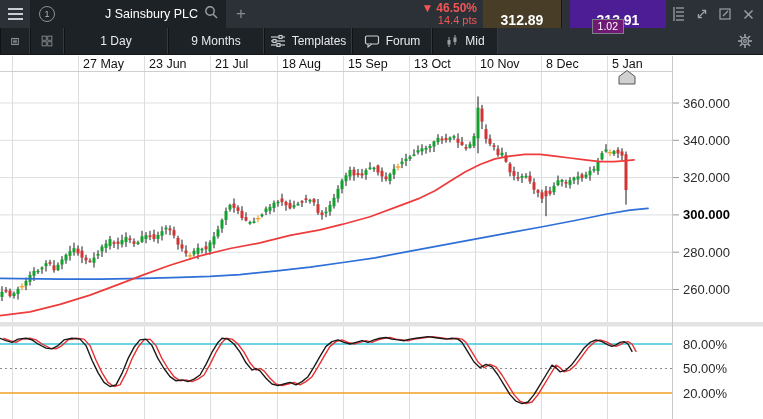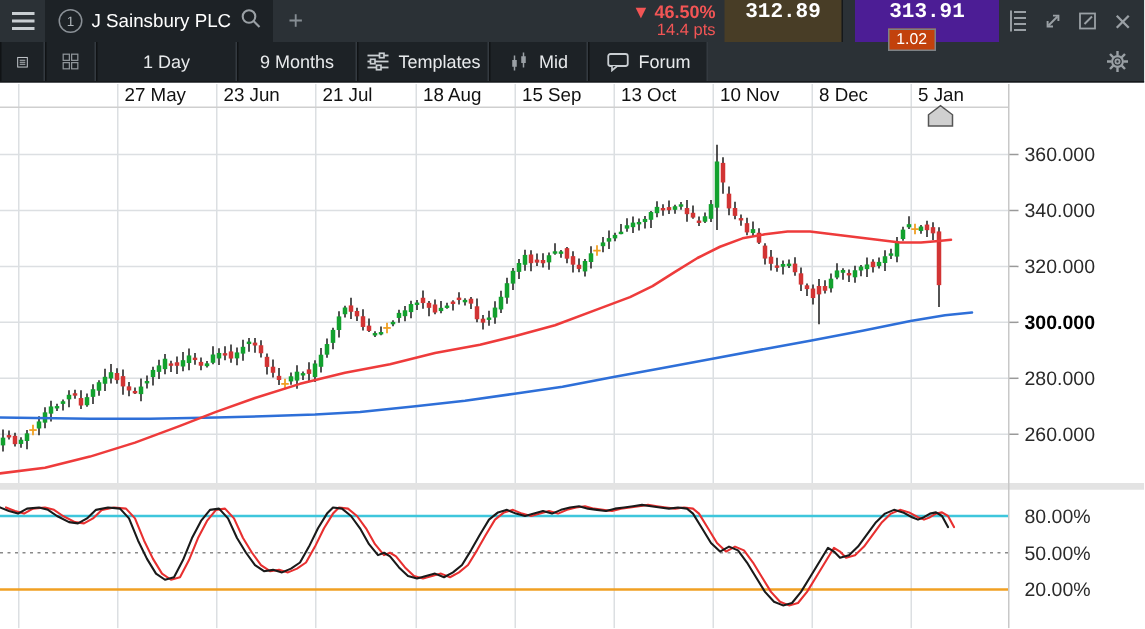--- a/index.html
+++ b/index.html
@@ -3,30 +3,30 @@
 <meta charset="utf-8">
 <style>
   html,body{margin:0;padding:0;background:#fff;font-family:"Liberation Sans",sans-serif;}
   #app{position:relative;width:763px;height:419px;overflow:hidden;background:#fff;}
   
   .topbar{position:absolute;left:0;top:0;width:763px;height:28px;background:#2b3136;display:flex;align-items:center;}
   .hamburger{width:30px;height:28px;display:flex;flex-direction:column;justify-content:center;gap:3px;padding-left:8px;box-sizing:border-box;cursor:pointer;}
   .hamburger span{display:block;width:15px;height:2px;background:#c9ced2;}
   .tab{height:28px;background:#1d2226;display:flex;align-items:center;gap:6px;padding:0 8px 0 9px;box-sizing:border-box;min-width:148px;}
   .badge{width:14px;height:14px;border:1px solid #8a9096;border-radius:50%;color:#aeb4b9;font-size:9px;line-height:14px;text-align:center;flex:0 0 auto;}
-  .tabtitle{color:#fff;font-size:12.5px;white-space:nowrap;}
+  .tabtitle{color:#fff;font-size:12.5px;white-space:nowrap;margin-left:44px;}
   .newtab{color:#868d93;font-size:17px;padding:0 10px;cursor:pointer;line-height:26px;}
   .pricearea{margin-left:auto;display:flex;align-items:center;height:28px;}
   .change{display:flex;flex-direction:column;align-items:flex-end;justify-content:center;margin-right:6px;line-height:12px;}
   .change .row1{color:#f25555;font-size:12px;font-weight:bold;display:flex;align-items:center;gap:3px;}
   .change .row2{color:#f25555;font-size:11px;}
-  .pricebox{height:28px;display:flex;align-items:flex-start;justify-content:center;color:#fff;font-size:14px;font-weight:bold;cursor:pointer;font-family:Liberation Mono, monospace;}
+  .pricebox{height:28px;display:flex;align-items:flex-end;justify-content:center;color:#fff;font-size:14px;font-weight:bold;cursor:pointer;}
   .sellbox{width:78px;background:#483d26;border-right:1px solid #15181b;}
   .buybox{width:96px;background:#4c1d95;margin-left:8px;}
-  .spreadbox{position:absolute;top:19px;right:139px;background:#c2410c;border:1px solid #7d8286;color:#fff;font-size:10.5px;padding:0px 5px 1px 5px;z-index:5;}
+  .spreadbox{position:absolute;top:19px;right:139px;background:#701a75;border:1px solid #7d8286;color:#fff;font-size:10.5px;padding:0px 5px 1px 5px;z-index:5;}
   .winicons{display:flex;align-items:center;gap:5px;padding:0 6px 0 4px;}
   .winicon{width:18px;height:18px;display:flex;align-items:center;justify-content:center;cursor:pointer;}
   
   .toolbar{position:absolute;left:0;top:28px;width:763px;height:26px;background:#2b3136;border-bottom:1px solid #15181b;display:flex;align-items:stretch;}
   .tbtn{background:#1d2226;border-right:1px solid #343a40;border-left:1px solid #101315;display:flex;align-items:center;justify-content:center;gap:6px;color:#e8eaec;font-size:12px;cursor:pointer;padding:0 10px;box-sizing:border-box;}
   .tbtn .ticon{display:flex;align-items:center;}
   .tbsp{flex:1;}
   .gear{padding:0 10px;display:flex;align-items:center;cursor:pointer;}
   
   .chartwrap{position:absolute;left:0;top:56px;width:763px;height:363px;background:#fff;}
@@ -112,58 +112,58 @@
         </svg>
     </div>
     <div class="tbtn" style="width:34px">
       <svg width="16" height="16" viewBox="0 0 16 16">
           <rect x="1.5" y="1.5" width="5.5" height="5.5" fill="none" stroke="#8f959a" stroke-width="1.1"></rect>
           <rect x="9" y="1.5" width="5.5" height="5.5" fill="none" stroke="#8f959a" stroke-width="1.1"></rect>
           <rect x="1.5" y="9" width="5.5" height="5.5" fill="none" stroke="#8f959a" stroke-width="1.1"></rect>
           <rect x="9" y="9" width="5.5" height="5.5" fill="none" stroke="#8f959a" stroke-width="1.1"></rect>
         </svg>
     </div>
-    <div class="tbtn" style="width:94px">
+    <div class="tbtn" style="width:104px">
       <span>1 Day</span>
     </div>
-    <div class="tbtn" style="width:80px">
+    <div class="tbtn" style="width:96px">
       <span>9 Months</span>
     </div>
     <div class="tbtn" style="width:88px">
       <span class="ticon">
         <svg width="16" height="14" viewBox="0 0 16 14">
             <line x1="1" y1="3" x2="15" y2="3" stroke="#c9ced2" stroke-width="1.2"></line>
             <rect x="9" y="1.5" width="3" height="3" fill="#2b3136" stroke="#c9ced2" stroke-width="1.1"></rect>
             <line x1="1" y1="7" x2="15" y2="7" stroke="#c9ced2" stroke-width="1.2"></line>
             <rect x="3" y="5.5" width="3" height="3" fill="#2b3136" stroke="#c9ced2" stroke-width="1.1"></rect>
             <line x1="1" y1="11" x2="15" y2="11" stroke="#c9ced2" stroke-width="1.2"></line>
             <rect x="7" y="9.5" width="3" height="3" fill="#2b3136" stroke="#c9ced2" stroke-width="1.1"></rect>
           </svg>
       </span>
       <span>Templates</span>
     </div>
+    <div class="tbtn" style="width:80px">
+      <span class="ticon">
+        <svg width="16" height="14" viewBox="0 0 16 14">
+            <rect x="1.5" y="2" width="13" height="8" rx="1.5" fill="none" stroke="#c9ced2" stroke-width="1.2"></rect>
+            <polyline points="4,10 4,13 7.5,10" fill="#2b3136" stroke="#c9ced2" stroke-width="1.1"></polyline>
+          </svg>
+      </span>
+      <span>Forum</span>
+    </div>
     <div class="tbtn" style="width:66px">
       <span class="ticon">
         <svg width="14" height="15" viewBox="0 0 14 15">
             <line x1="4" y1="3" x2="4" y2="13" stroke="#9aa0a5" stroke-width="1"></line>
             <rect x="2.5" y="6" width="3" height="4.5" fill="#9aa0a5"></rect>
             <line x1="10" y1="1" x2="10" y2="11" stroke="#9aa0a5" stroke-width="1"></line>
             <rect x="8.5" y="3.5" width="3" height="4.5" fill="#9aa0a5"></rect>
           </svg>
       </span>
       <span>Mid</span>
-    </div>
-    <div class="tbtn" style="width:80px">
-      <span class="ticon">
-        <svg width="16" height="14" viewBox="0 0 16 14">
-            <rect x="1.5" y="2" width="13" height="8" rx="1.5" fill="none" stroke="#c9ced2" stroke-width="1.2"></rect>
-            <polyline points="4,10 4,13 7.5,10" fill="#2b3136" stroke="#c9ced2" stroke-width="1.1"></polyline>
-          </svg>
-      </span>
-      <span>Forum</span>
     </div>
     <div class="tbsp"></div>
     <div class="gear">
       <svg width="16" height="16" viewBox="0 0 16 16">
         <g stroke="#9aa0a5" stroke-width="1.6">
             <line x1="8" y1="1" x2="8" y2="4"></line>
             <line x1="8" y1="12" x2="8" y2="15"></line>
             <line x1="1" y1="8" x2="4" y2="8"></line>
             <line x1="12" y1="8" x2="15" y2="8"></line>
             <line x1="3" y1="3" x2="5.2" y2="5.2"></line>

